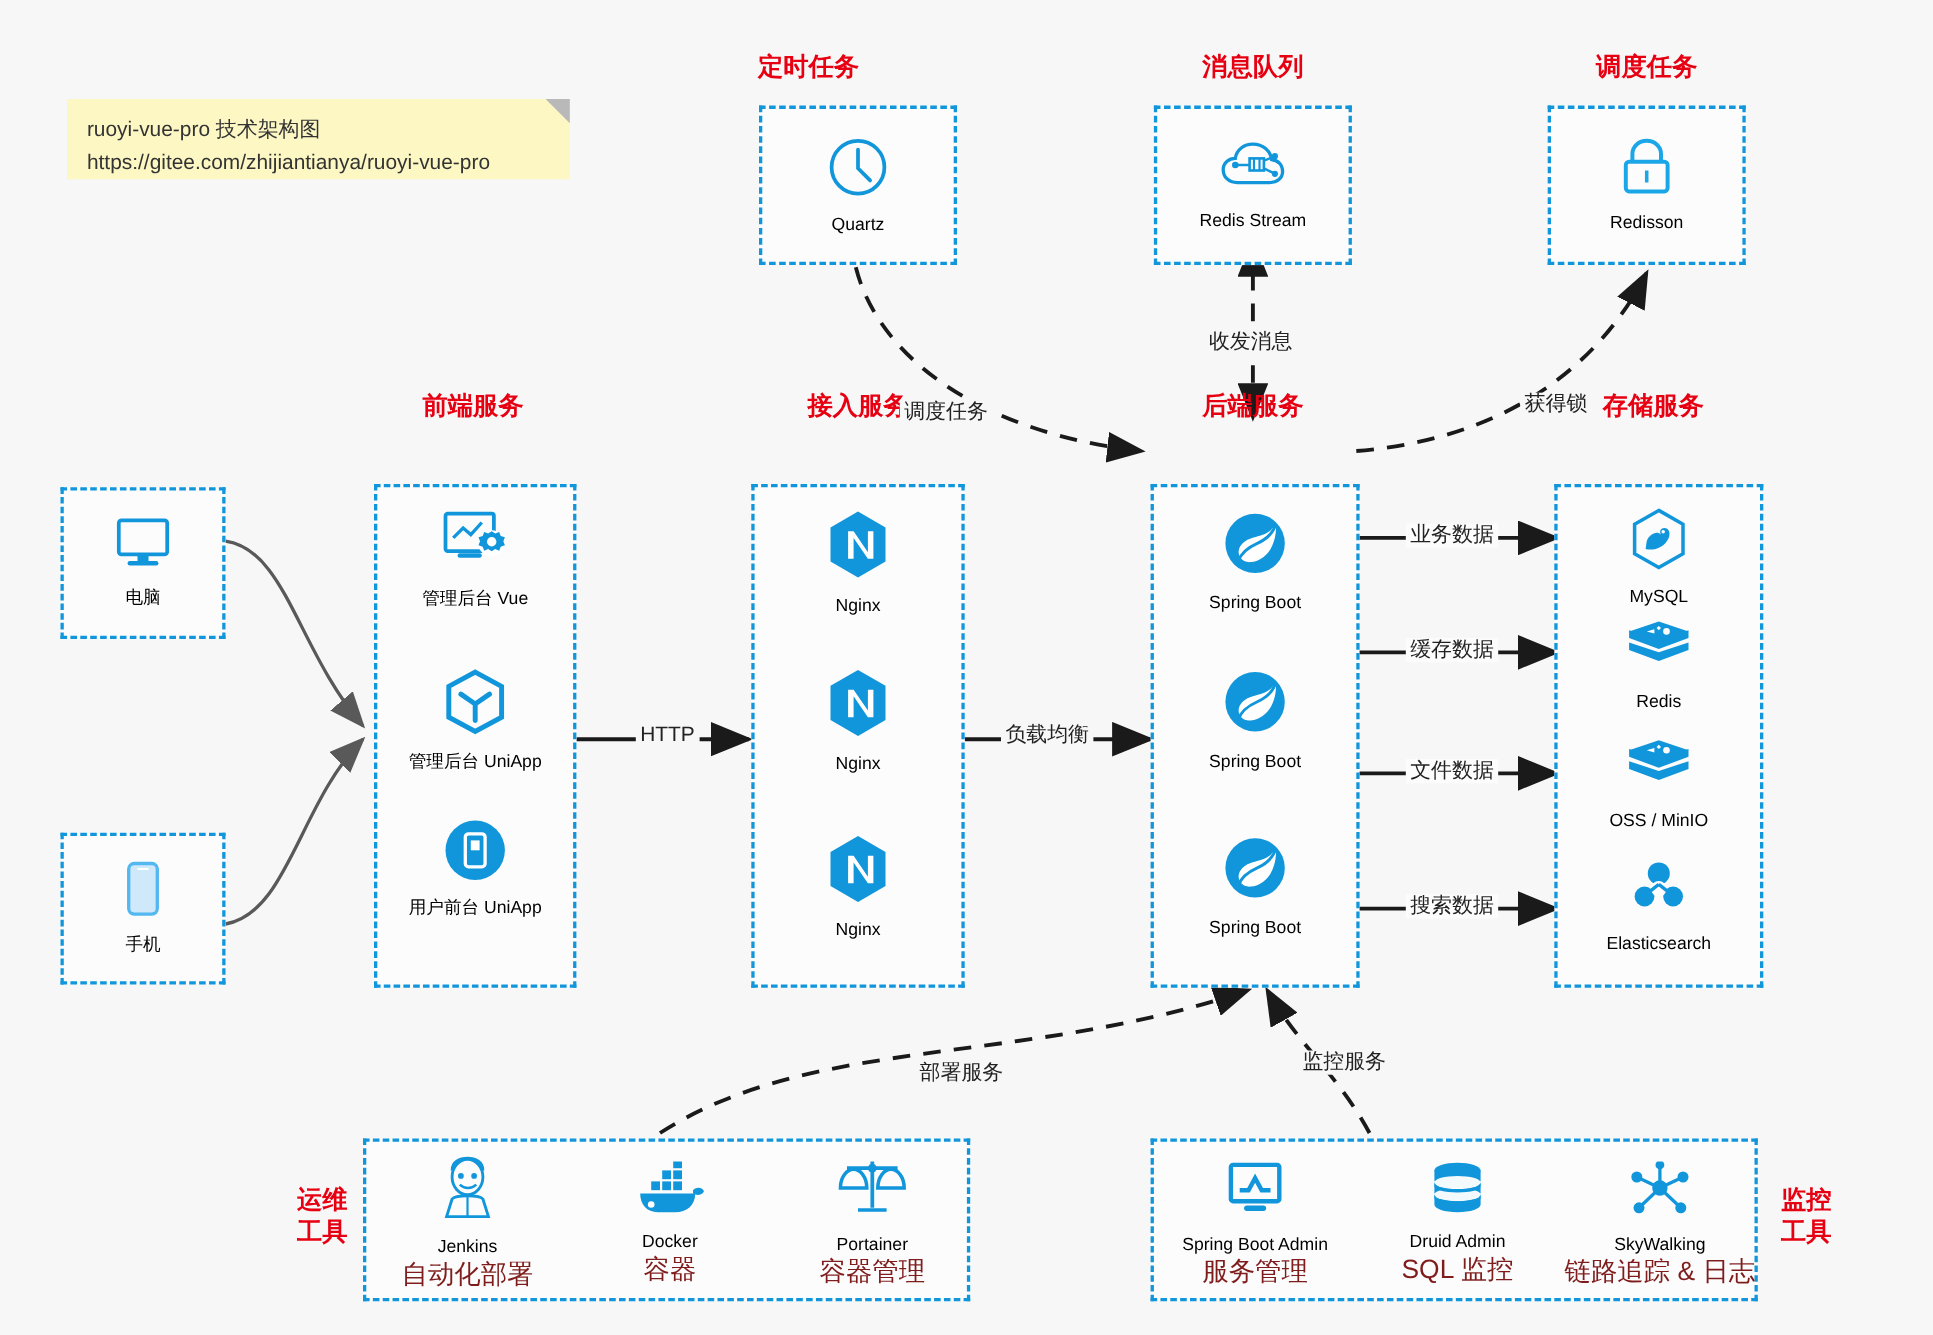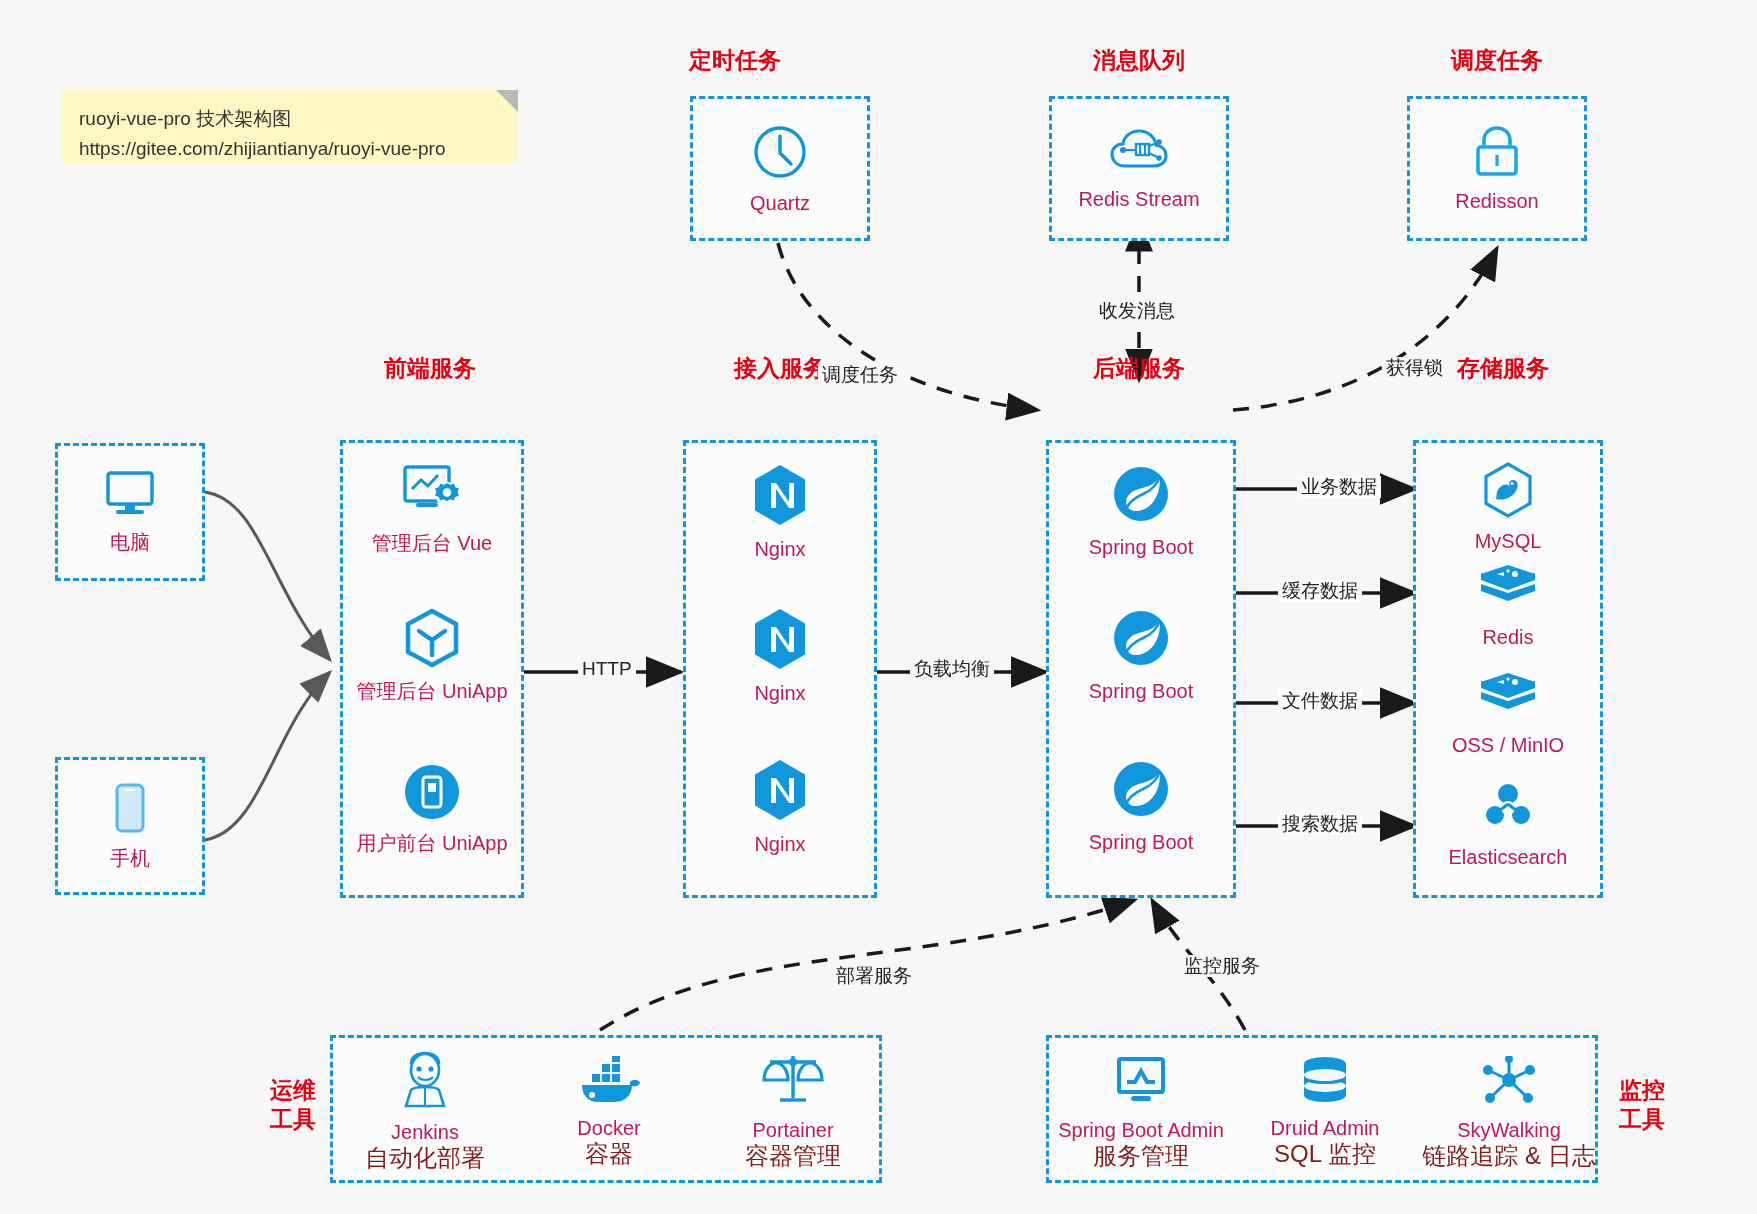--- a/index.html
+++ b/index.html
@@ -39,21 +39,21 @@
 
   
   .node{
     position:absolute;
     width:100%;
     text-align:center;
     box-sizing:border-box;
   }
   .node .ico{display:block;margin:0 auto 6px auto;}
   .node .lbl{
-    display:block;font-size:20px;color:#be185d;line-height:25px;white-space:nowrap;
+    display:block;font-size:16px;color:#000000;line-height:25px;white-space:nowrap;
   }
   .node .sub{
     display:block;font-size:24px;color:#7f1d1d;line-height:25px;white-space:nowrap;
   }
 
   
   .note{
     position:absolute;
     background:#fcf7c3;
     box-sizing:border-box;
@@ -223,21 +223,21 @@
           <rect x="5" y="4" width="44" height="34" rx="2" fill="none" stroke="#1296db" stroke-width="3.4"></rect>
           <path d="M12 26 L21 17 L28 23 L38 12" fill="none" stroke="#1296db" stroke-width="3"></path>
           <rect x="16" y="40" width="22" height="4" rx="2" fill="#1296db"></rect>
           <circle cx="47" cy="31" r="12" fill="#ffffff"></circle>
           <path d="M47 20 l3.2 2 3.6-1.4 1.4 3.6 3.8 1.3-1.4 3.6 1.4 3.6-3.8 1.3-1.4 3.6-3.6-1.4-3.2 2-3.2-2-3.6 1.4-1.4-3.6-3.8-1.3 1.4-3.6-1.4-3.6 3.8-1.3 1.4-3.6 3.6 1.4z" fill="#1296db"></path>
           <circle cx="47" cy="29.5" r="4.3" fill="#ffffff"></circle>
         </svg>
       </span>
       <span class="lbl">管理后台 Vue</span>
     </div>
-    <div class="node" style="top:320px;">
+    <div class="node" style="top:301px;">
       <span class="ico">
         <svg width="58" height="58" viewBox="0 0 58 58">
           <circle cx="29" cy="29" r="27" fill="#1296db"></circle>
           <rect x="20" y="14" width="18" height="30" rx="3" fill="none" stroke="#ffffff" stroke-width="3"></rect>
           <rect x="25" y="20" width="8" height="9" fill="#ffffff"></rect>
         </svg>
       </span>
       <span class="lbl">用户前台 UniApp</span>
     </div>
   </div>
@@ -465,21 +465,21 @@
       <span class="sub">链路追踪 &amp; 日志</span>
     </div>
   </div>
 
   <div class="elabel" style="left:578px;top:658px;">HTTP</div>
   <div class="elabel" style="left:910px;top:658px;">负载均衡</div>
   <div class="elabel" style="left:818px;top:364px;">调度任务</div>
   <div class="elabel" style="left:1095px;top:300px;">收发消息</div>
   <div class="elabel" style="left:1382px;top:357px;">获得锁</div>
 
-  <div class="elabel onbox" style="left:1278px;top:476px;margin-left:19px;">业务数据</div>
+  <div class="elabel onbox" style="left:1278px;top:476px;">业务数据</div>
   <div class="elabel onbox" style="left:1278px;top:580px;">缓存数据</div>
   <div class="elabel onbox" style="left:1278px;top:690px;">文件数据</div>
   <div class="elabel onbox" style="left:1278px;top:813px;">搜索数据</div>
 
   <div class="elabel" style="left:832px;top:965px;">部署服务</div>
   <div class="elabel" style="left:1180px;top:955px;">监控服务</div>
 
 </div>
 
 </body></html>

